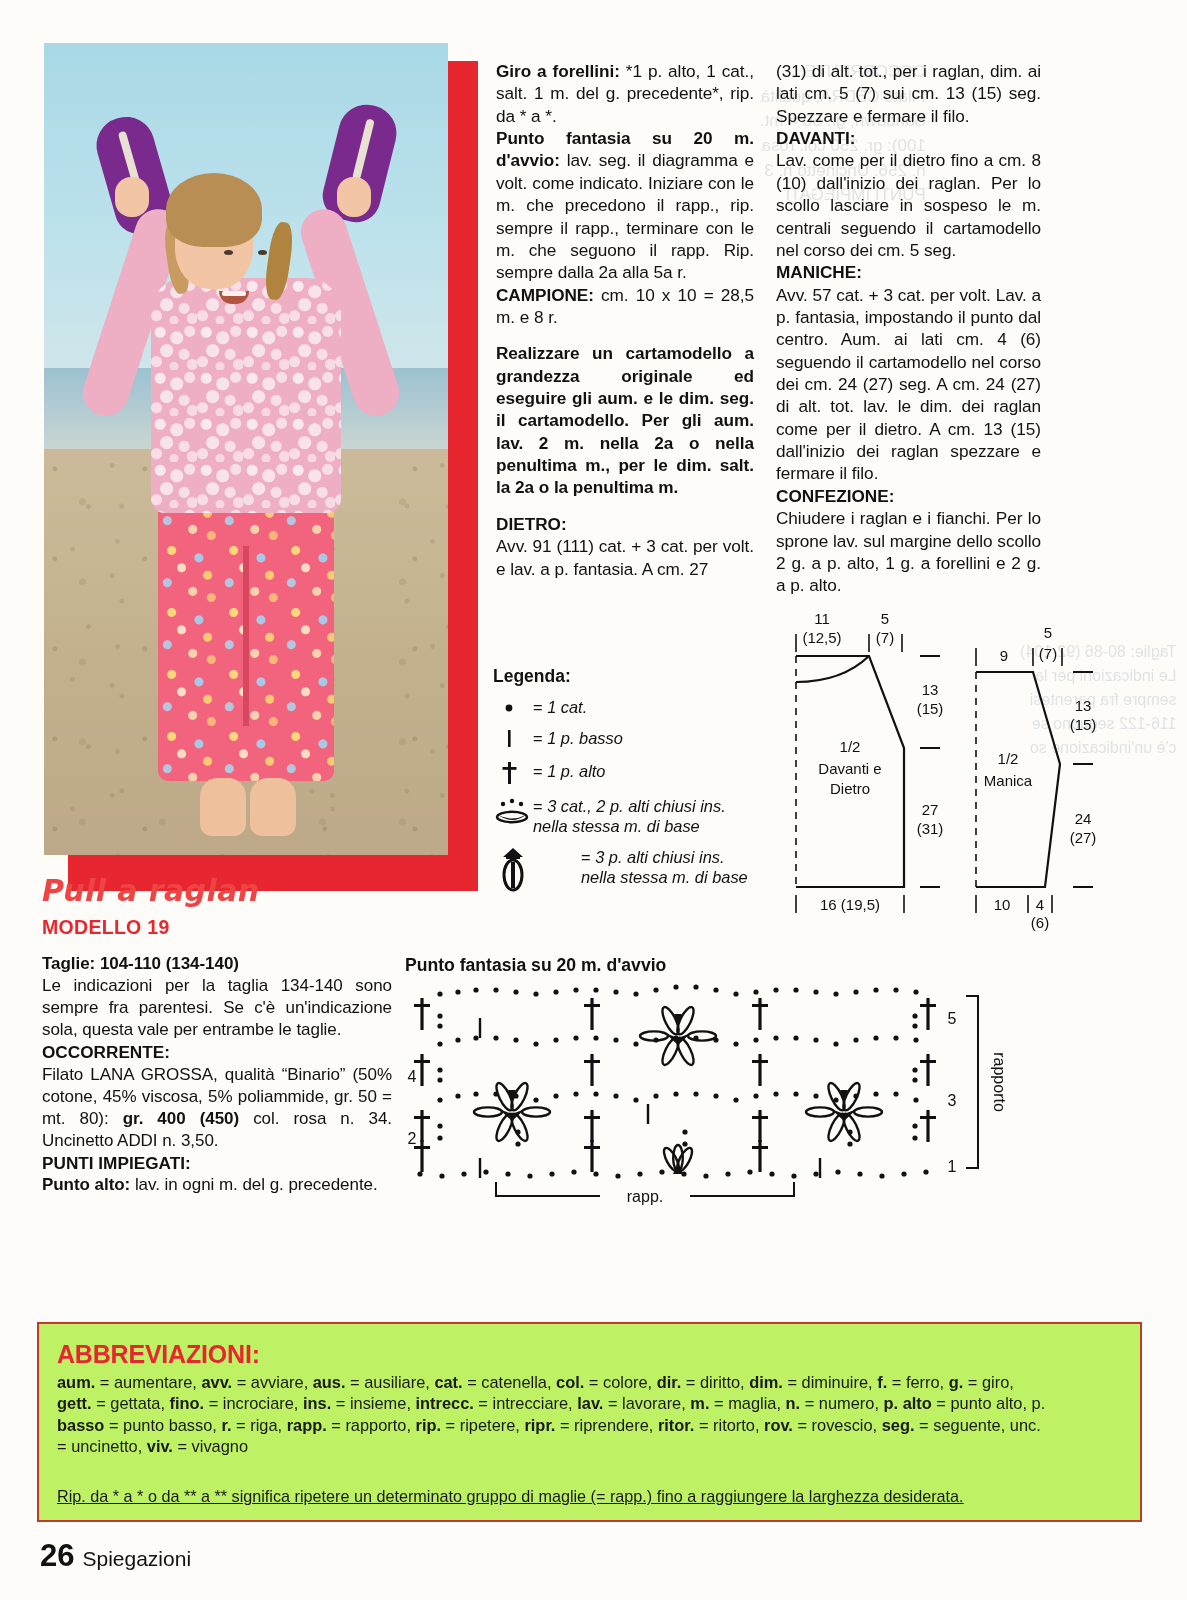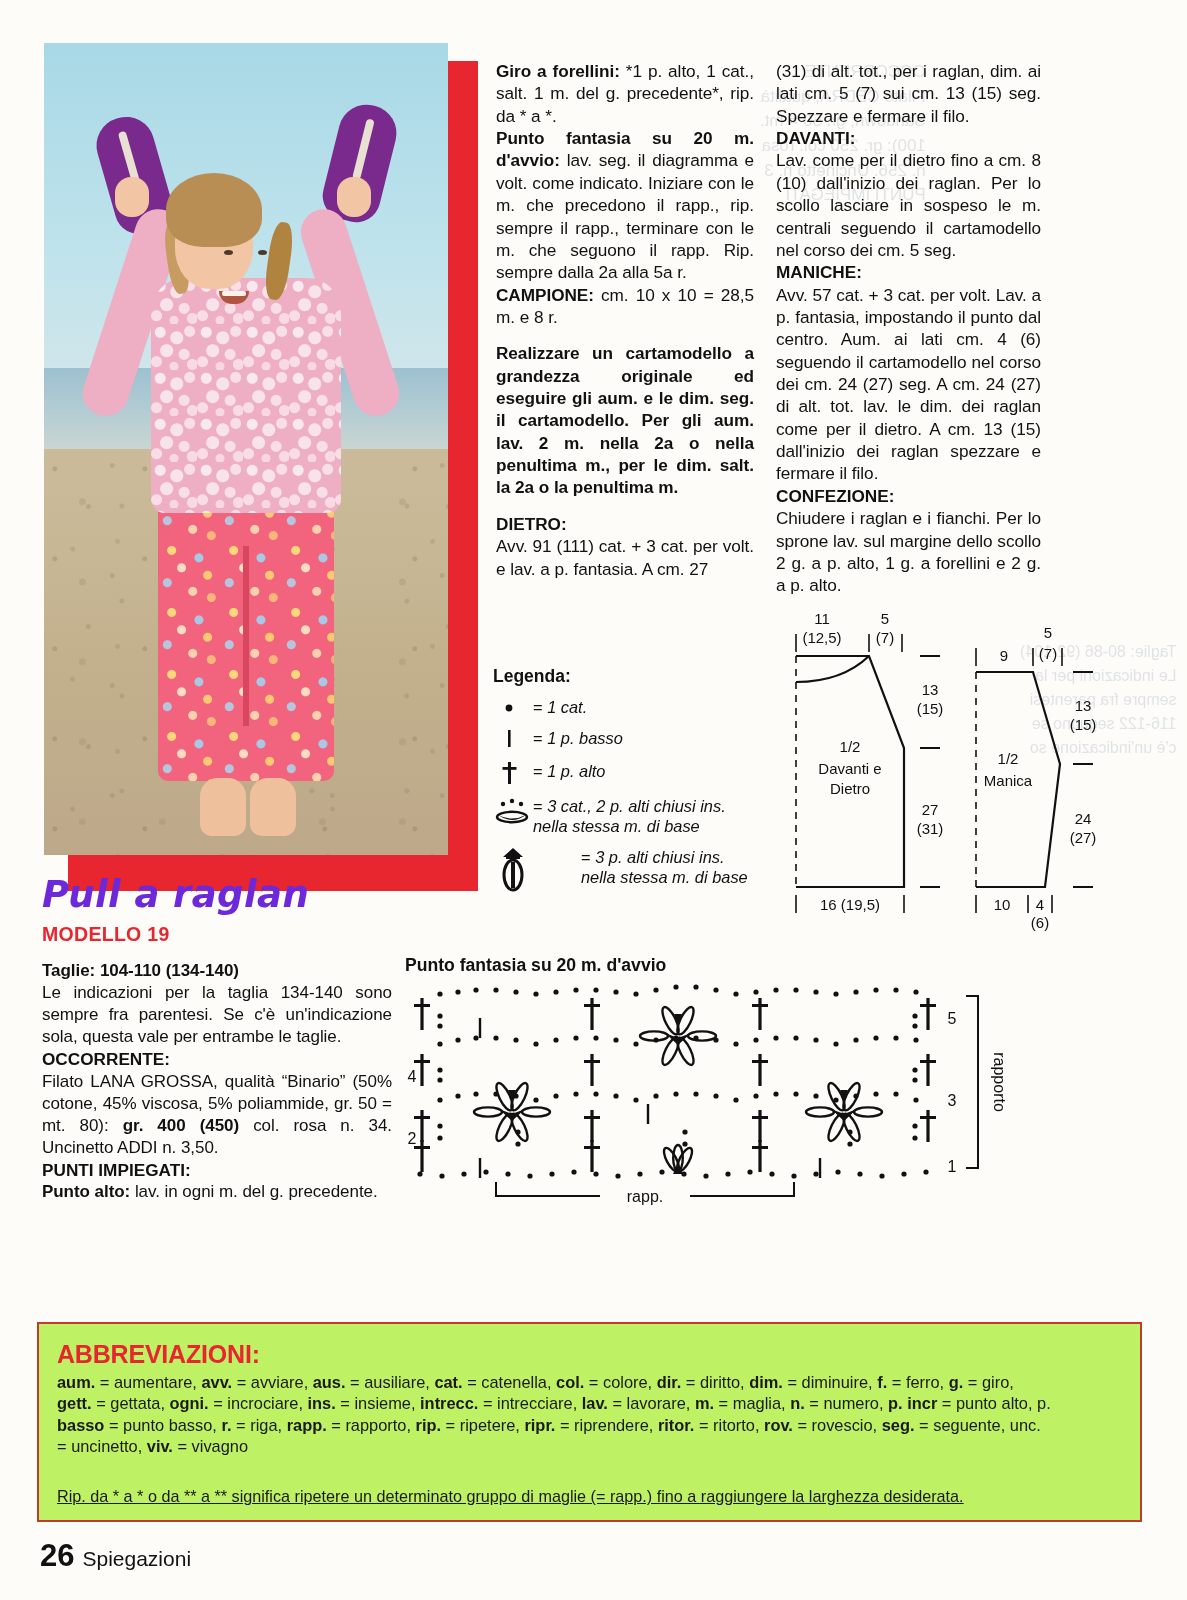--- a/index.html
+++ b/index.html
@@ -208,21 +208,21 @@
   #abbr-title {
     color:#e8262f; font-weight:700; font-size:25px; letter-spacing:-.2px; margin-bottom:3px;
   }
   #abbr-body { font-size:16.4px; line-height:1.30; color:#1a1a1a; text-align:left; }
   #abbr-body b { font-weight:700; }
   #abbr-note { font-size:16.2px; color:#1a1a1a; margin-top:30px;text-decoration:underline; }
 
   
   #title-block { position:absolute; left:42px; top:876px; width:350px; }
   #pattern-title {
-    color:#6d28d9; font-size:37px; font-weight:700; font-style:italic;
+    color:#ef4444; font-size:30px; font-weight:700; font-style:italic;
     font-family:"DejaVu Sans", sans-serif; letter-spacing:.4px; line-height:1;
   }
   #model-label { color:#e8262f; font-size:19.5px; font-weight:700; margin-top:10px; letter-spacing:.3px;}
   #info-body { margin-top:14px; }
   #info-body .para { font-size:17px; }
 
   
   #footer { position:absolute; left:40px; top:1538px; color:#111; }
   #footer .pnum { font-size:31px; font-weight:700; }
   #footer .ptxt { font-size:21px; margin-left:8px; }
@@ -648,21 +648,21 @@
       <p class="para"><span>Filato LANA GROSSA, qualità “Binario” (50% cotone, 45% viscosa, 5% poliammide, gr. 50 = mt. 80): </span><b>gr. 400 (450)</b><span> col. rosa n. 34. Uncinetto ADDI n. 3,50.</span></p>
       <div class="hd">PUNTI IMPIEGATI:</div>
       <p class="para"><b>Punto alto:</b><span> lav. in ogni m. del g. precedente.</span></p>
     </div>
   </div>
 
   <div id="abbr">
     <div id="abbr-title">ABBREVIAZIONI:</div>
     <div id="abbr-body">
       <div><b>aum.</b> = aumentare, <b>avv.</b> = avviare, <b>aus.</b> =  ausiliare, <b>cat.</b> = catenella, <b>col.</b> = colore, <b>dir.</b> = diritto, <b>dim.</b> = diminuire, <b>f.</b> = ferro, <b>g.</b> = giro,</div>
-      <div><b>gett.</b> = gettata, <b>ogni.</b> = incrociare, <b>ins.</b> = insieme, <b>intrecc.</b> = intrecciare, <b>lav.</b> = lavorare, <b>m.</b> = maglia, <b>n.</b> = numero, <b>p. incr</b> = punto alto, p.</div>
+      <div><b>gett.</b> = gettata, <b>fino.</b> = incrociare, <b>ins.</b> = insieme, <b>intrecc.</b> = intrecciare, <b>lav.</b> = lavorare, <b>m.</b> = maglia, <b>n.</b> = numero, <b>p. alto</b> = punto alto, p.</div>
       <div><b>basso</b> = punto basso, <b>r.</b> = riga, <b>rapp.</b> = rapporto, <b>rip.</b> = ripetere, <b>ripr.</b> = riprendere, <b>ritor.</b> = ritorto, <b>rov.</b> = rovescio, <b>seg.</b> = seguente, unc.</div>
       <div>= uncinetto, <b>viv.</b> = vivagno</div>
     </div>
     <div id="abbr-note">Rip. da * a * o da ** a ** significa ripetere un determinato gruppo di maglie (= rapp.) fino a raggiungere la larghezza desiderata.</div>
   </div>
 
   <div id="footer">
     <div class="fline">
       <span class="pnum">26</span>
       <span class="ptxt">Spiegazioni</span>

